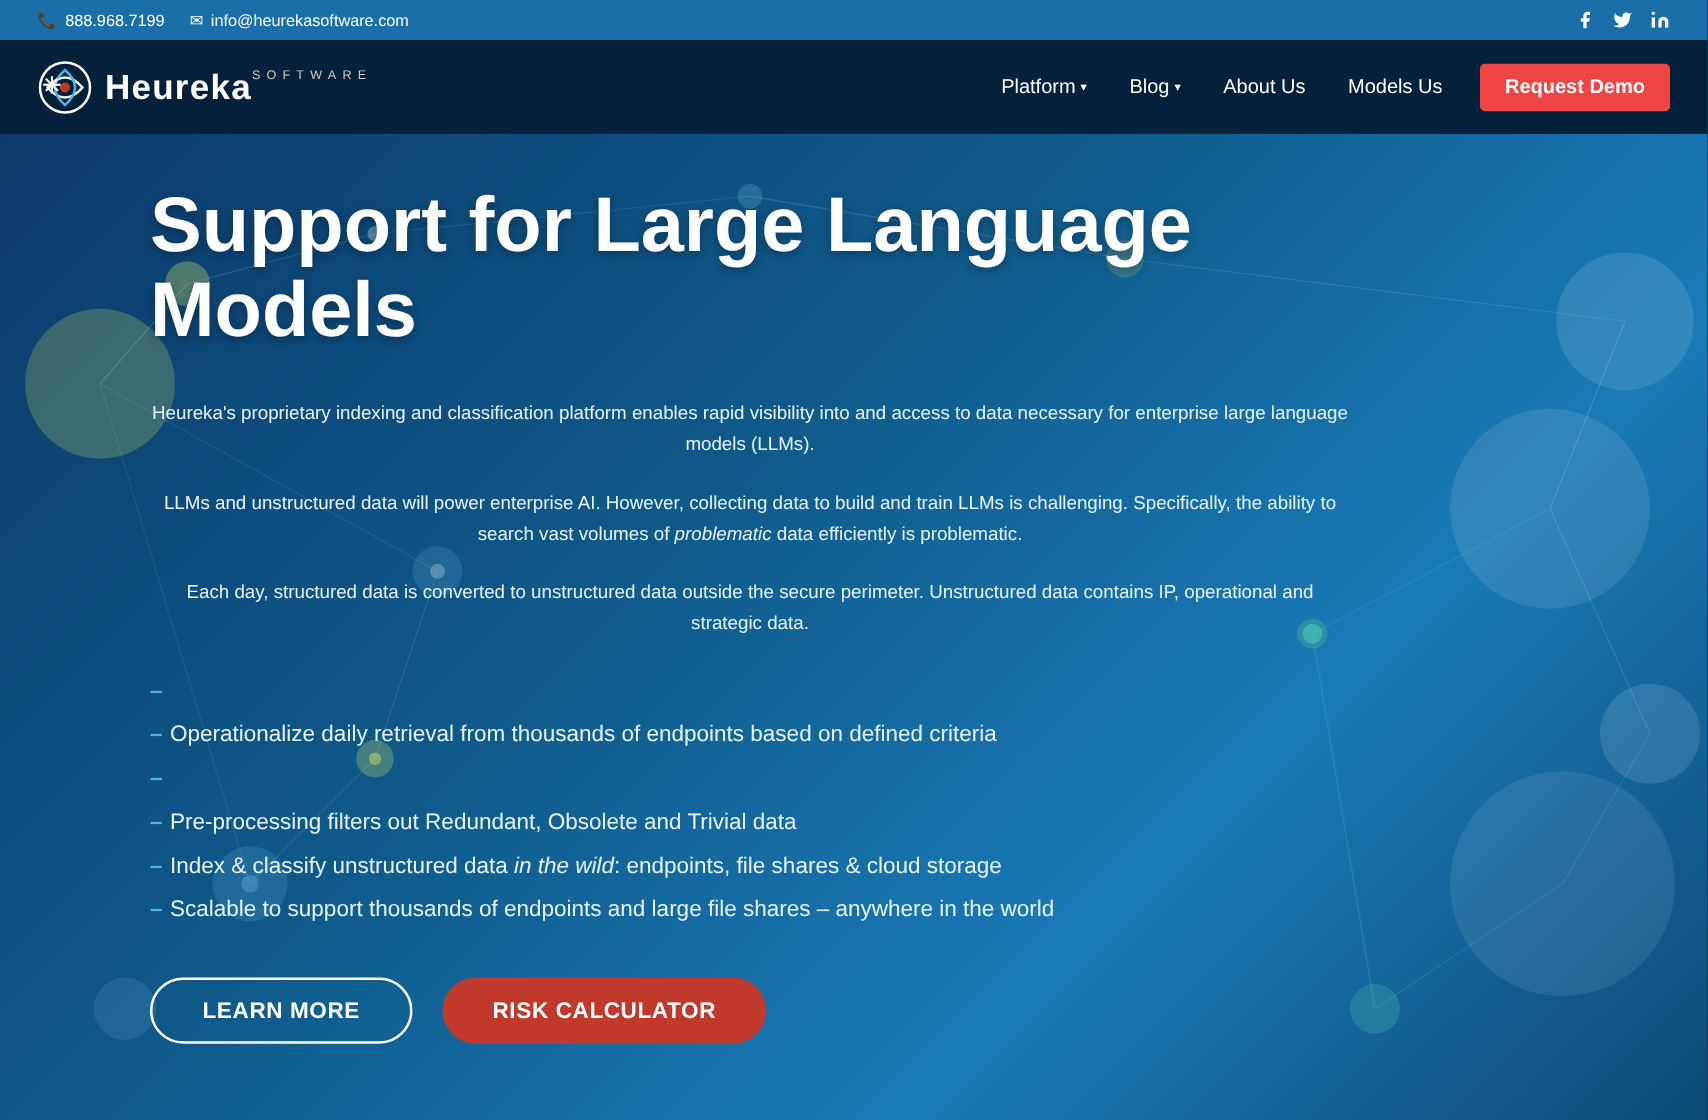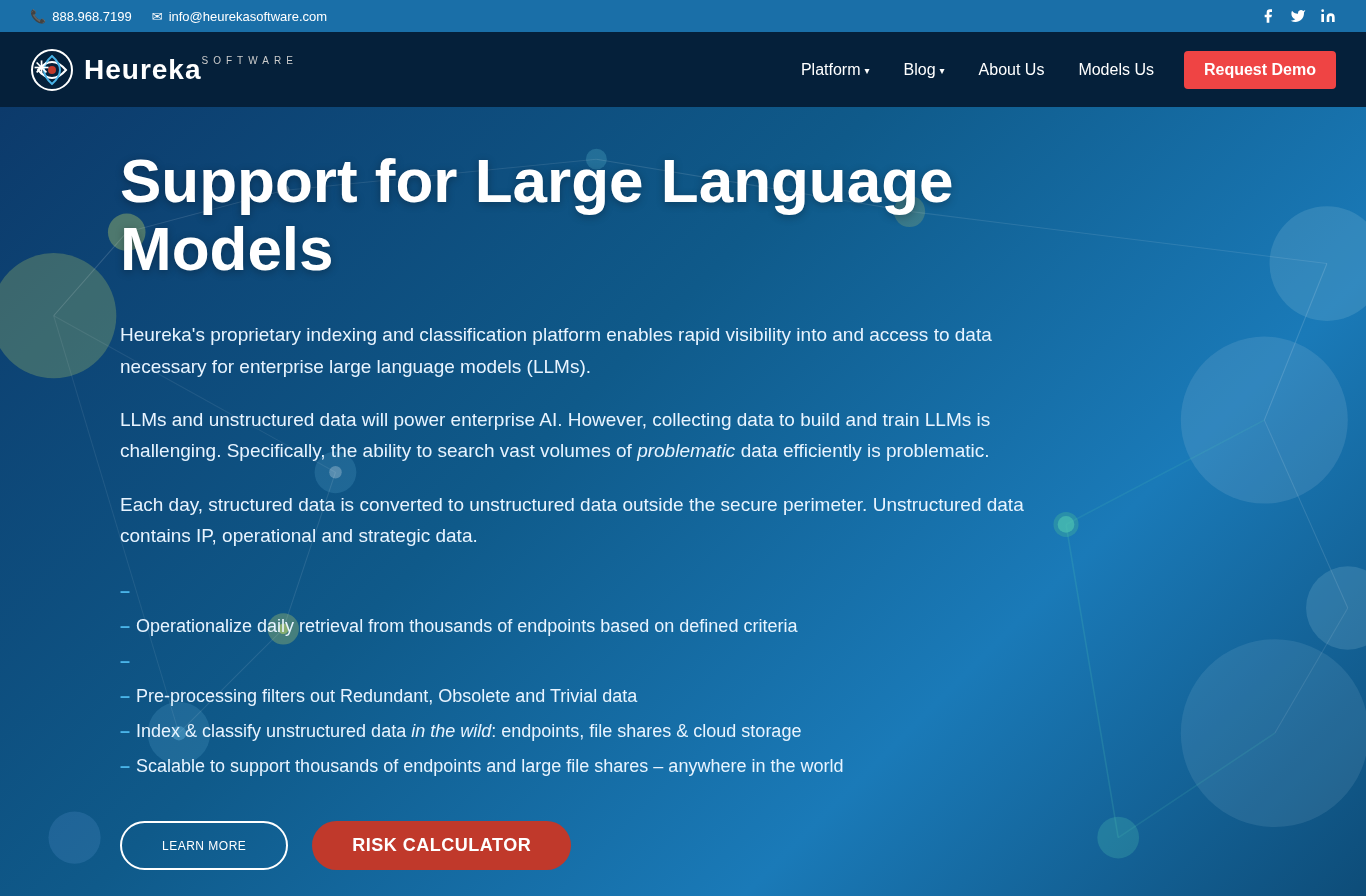--- a/index.html
+++ b/index.html
@@ -136,24 +136,25 @@
     #page-title {
       font-size: 62px;
       font-weight: 800;
       color: #fff;
       line-height: 1.1;
       margin-bottom: 36px;
       text-shadow: 0 2px 8px rgba(0,0,0,0.3);
     }
 
     .para {
-      font-size: 19px;
+      font-size: 15px;
       line-height: 1.65;
       color: #e8f4ff;
       margin-bottom: 22px;
+      text-align: center;
     }
     .para em { font-style: italic; }
 
     #bullet-list {
       margin: 30px 0 44px 0;
       display: flex;
       flex-direction: column;
       gap: 14px;
     }
     .bullet-item {
@@ -173,22 +174,22 @@
       display: flex;
       gap: 24px;
       margin-top: 10px;
     }
     #learn-more-btn {
       background: transparent;
       color: #fff;
       border: 2px solid #fff;
       border-radius: 30px;
       padding: 14px 40px;
-      font-size: 12px;
-      font-weight: 400;
+      font-size: 18px;
+      font-weight: 700;
       cursor: pointer;
       letter-spacing: 0.5px;
       text-align: center;
     }
     #risk-calc-btn {
       background: #c0392b;
       color: #fff;
       border: none;
       border-radius: 30px;
       padding: 14px 40px;

